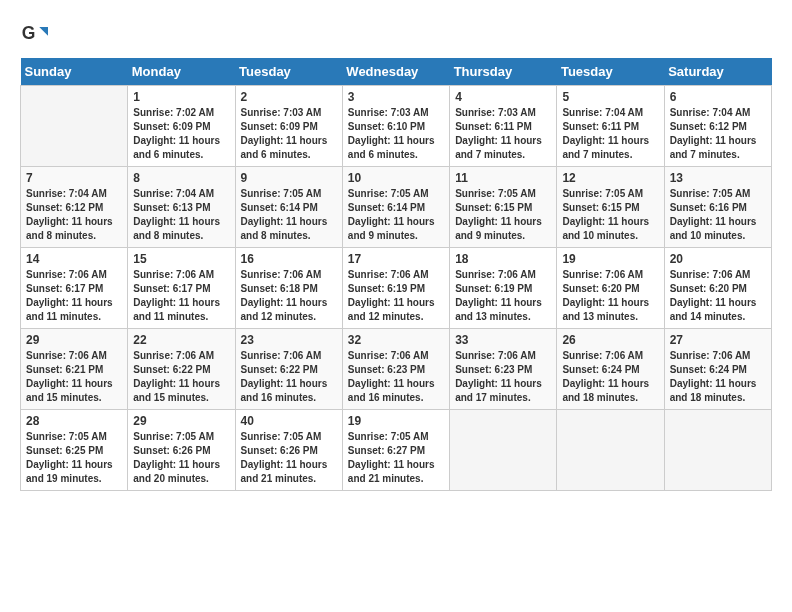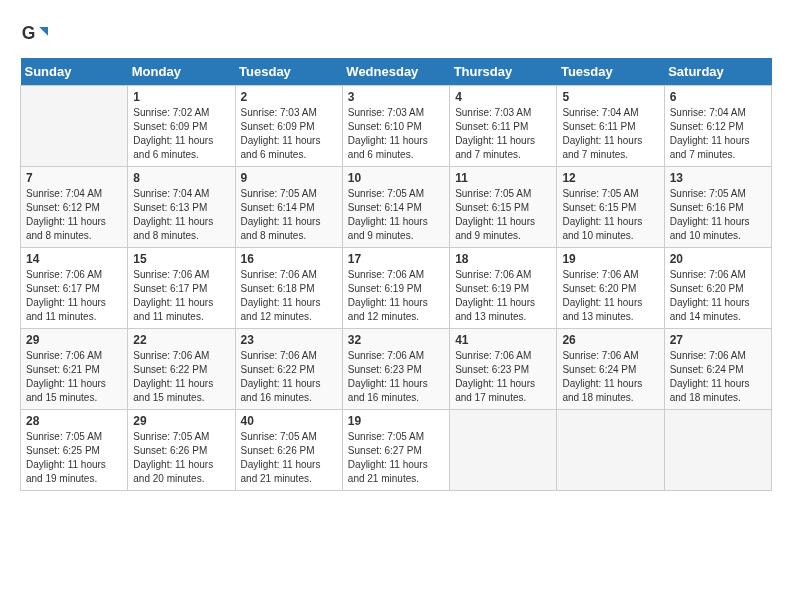--- a/index.html
+++ b/index.html
@@ -76,20 +76,21 @@
     .day-number {
       font-weight: bold;
       font-size: 12px;
       display: block;
       margin-bottom: 2px;
     }
     .day-info {
       font-size: 10px;
       color: #333;
       line-height: 1.4;
+      font-weight: bold;
     }
     .empty-cell {
       background-color: #f5f5f5 !important;
     }
   </style>
 </head>
 <body>
 
 <div class="header">
   <div class="logo">
@@ -219,21 +220,21 @@
         </td>
         <td>
           <span class="day-number">23</span>
           <div class="day-info">Sunrise: 7:06 AM<br>Sunset: 6:22 PM<br>Daylight: 11 hours and 16 minutes.</div>
         </td>
         <td>
           <span class="day-number">32</span>
           <div class="day-info">Sunrise: 7:06 AM<br>Sunset: 6:23 PM<br>Daylight: 11 hours and 16 minutes.</div>
         </td>
         <td>
-          <span class="day-number">41</span>
+          <span class="day-number">33</span>
           <div class="day-info">Sunrise: 7:06 AM<br>Sunset: 6:23 PM<br>Daylight: 11 hours and 17 minutes.</div>
         </td>
         <td>
           <span class="day-number">26</span>
           <div class="day-info">Sunrise: 7:06 AM<br>Sunset: 6:24 PM<br>Daylight: 11 hours and 18 minutes.</div>
         </td>
         <td>
           <span class="day-number">27</span>
           <div class="day-info">Sunrise: 7:06 AM<br>Sunset: 6:24 PM<br>Daylight: 11 hours and 18 minutes.</div>
         </td>

